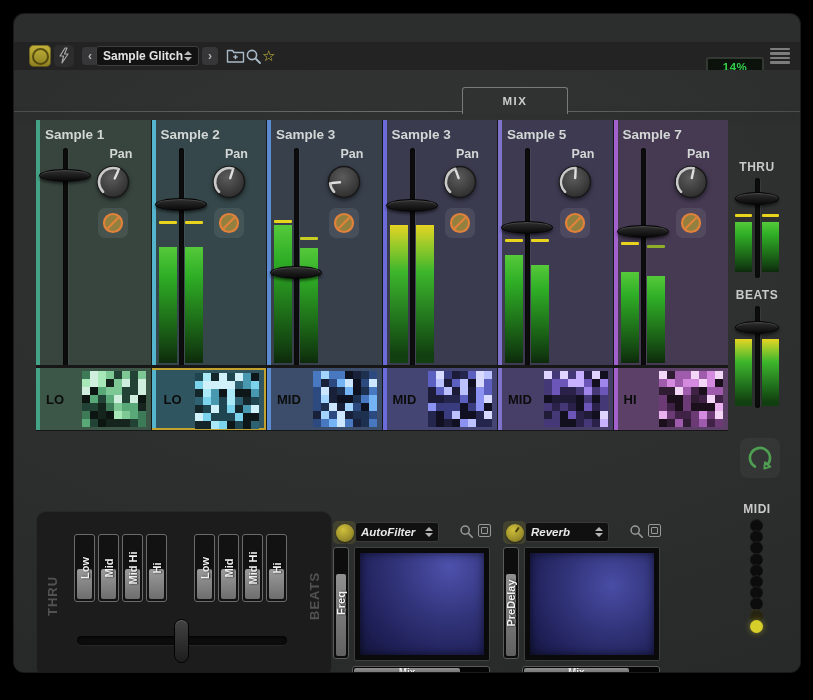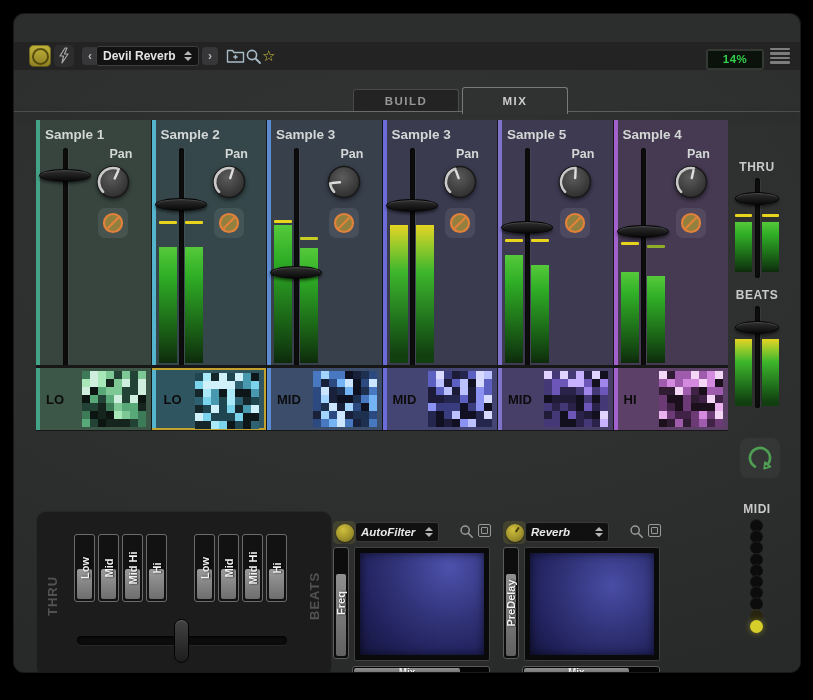--- a/index.html
+++ b/index.html
@@ -26,21 +26,21 @@
   .navbtn{background:#37373a;width:16px;height:18px;top:5px;border-radius:4px;color:#b5b5b5;
           font-size:12px;font-weight:700;line-height:16px;}
   .preset-select{position:absolute;left:82px;top:4px;width:103px;height:20px;background:#121212;
       border:1px solid #3e3e3e;border-radius:3px;color:#e3e3e3;font-size:12px;font-weight:700;
       display:flex;align-items:center;padding:0 6px;box-sizing:border-box;}
   .updown{margin-left:auto;display:flex;flex-direction:column;gap:2px;align-items:center;}
   .updown i{display:block;width:0;height:0;border-left:4px solid transparent;border-right:4px solid transparent;}
   .updown i.up{border-bottom:4px solid #b5b5b5;}
   .updown i.dn{border-top:4px solid #b5b5b5;}
   .star{position:absolute;left:248px;top:4px;font-size:15px;color:#cfc23a;line-height:20px;}
-  .cpu-box{position:absolute;left:693px;top:8px;width:54px;height:17px;background:#0b120b;
+  .cpu-box{position:absolute;left:693px;top:16px;width:54px;height:17px;background:#0b120b;
       border:1px solid #2f3a2f;box-shadow:0 0 0 1px #383838;border-radius:2px;color:#33cf4a;
       font-size:11.5px;font-weight:700;text-align:center;line-height:17px;letter-spacing:.5px;}
   .burger{position:absolute;left:756px;top:6px;width:20px;display:flex;flex-direction:column;gap:2px;}
   .burger i{display:block;height:2.4px;background:#7d7d7d;border-radius:1px;}
   
   .main{position:absolute;left:0;top:56px;width:786px;height:602px;
         background:radial-gradient(140% 110% at 50% 28%, #333634 0%, #2b2d2c 55%, #232524 100%);}
   
   .tabline{position:absolute;left:0;top:41px;width:100%;height:1px;
            background:linear-gradient(90deg,#4c4c4c,#6e6e6e,#4c4c4c);box-shadow:0 4px 8px rgba(0,0,0,.35);}
@@ -140,21 +140,21 @@
       <div class="tbtn powerbtn">
           <span class="pcirc"></span>
         </div>
       <div class="tbtn boltbtn">
         <svg width="14" height="18" viewBox="0 0 14 18">
           <path d="M8 1 L3 9 H6.5 L5 16 L11 7 H7.5 L10 1 Z" fill="none" stroke="#a8a8a8" stroke-width="1.2" stroke-linejoin="round"></path>
         </svg>
       </div>
       <div class="tbtn navbtn" style="left:68px">‹</div>
       <div class="preset-select">
-        <span>Devil Reverb</span>
+        <span>Sample Glitch</span>
         <span class="updown">
             <i class="up"></i>
             <i class="dn"></i>
           </span>
       </div>
       <div class="tbtn navbtn" style="left:188px">›</div>
       <div class="tbtn" style="left:212px;top:6px">
         <svg width="19" height="16" viewBox="0 0 19 16">
           <path d="M1.5 4.5 V2.5 h5 l1.5 2 h9.5 v9.5 h-16 Z" fill="none" stroke="#a9bac7" stroke-width="1.4" stroke-linejoin="round"></path>
           <path d="M9.5 6.8 v4.4 M7.3 9 h4.4" stroke="#a9bac7" stroke-width="1.4"></path>
@@ -171,21 +171,20 @@
       <div class="burger">
           <i></i>
           <i></i>
           <i></i>
           <i></i>
         </div>
     </div>
 
     <div class="main">
       <div class="tabline"></div>
-      <div class="tab" style="left:339px">BUILD</div>
       <div class="tab active" style="left:448px">MIX</div>
 
       <div class="strips" id="strips">
           <div class="strip">
             <div class="strip-top" style="background: linear-gradient(rgb(56, 69, 63), rgb(56, 69, 63)) rgb(56, 69, 63);">
               <div class="stripe" style="background: rgb(68, 162, 135);"></div>
               <div class="strip-title">Sample 1</div>
               <div class="fader-track" style="left: 27px; top: 28px; height: 220px;"></div>
               <div class="fader-handle" style="left: 3px; width: 52px; top: 49px;"></div>
               <div class="pan-label" style="left: 66px; top: 27px; width: 38px; text-align: center;">Pan</div>
@@ -637,21 +636,21 @@
                 <i style="display: block; background: rgb(42, 34, 72);"></i>
                 <i style="display: block; background: rgb(68, 56, 118);"></i>
                 <i style="display: block; background: rgb(42, 34, 72);"></i>
                 <i style="display: block; background: rgb(200, 178, 255);"></i>
               </div>
             </div>
           </div>
           <div class="strip">
             <div class="strip-top" style="background: linear-gradient(rgb(69, 58, 82), rgb(69, 58, 82)) rgb(69, 58, 82);">
               <div class="stripe" style="background: rgb(163, 97, 205);"></div>
-              <div class="strip-title">Sample 4</div>
+              <div class="strip-title">Sample 7</div>
               <div class="meter-col" style="left: 7px; width: 18px; top: 152px; height: 91px; background: linear-gradient(rgb(85, 201, 58) 0%, rgb(47, 174, 38) 25%, rgb(29, 107, 24) 65%, rgb(18, 63, 16) 90%, rgb(13, 42, 11) 100%);"></div>
               <div class="meter-col" style="left: 33px; width: 18px; top: 156px; height: 87px; background: linear-gradient(rgb(85, 201, 58) 0%, rgb(47, 174, 38) 25%, rgb(29, 107, 24) 65%, rgb(18, 63, 16) 90%, rgb(13, 42, 11) 100%);"></div>
               <div class="tick" style="left: 7px; width: 18px; top: 122px; background: rgb(232, 212, 28);"></div>
               <div class="tick" style="left: 33px; width: 18px; top: 125px; background: rgb(143, 174, 42);"></div>
               <div class="fader-track" style="left: 27px; top: 28px; height: 220px;"></div>
               <div class="fader-handle" style="left: 3px; width: 52px; top: 105px;"></div>
               <div class="pan-label" style="left: 66px; top: 27px; width: 38px; text-align: center;">Pan</div>
               <div class="pan-knob" style="left: 58px; top: 43px; width: 38px; height: 38px;"><svg width="38" height="38" viewBox="0 0 38 38">
     <defs>
                     <radialGradient id="kg5" cx="45%" cy="35%" r="70%">

